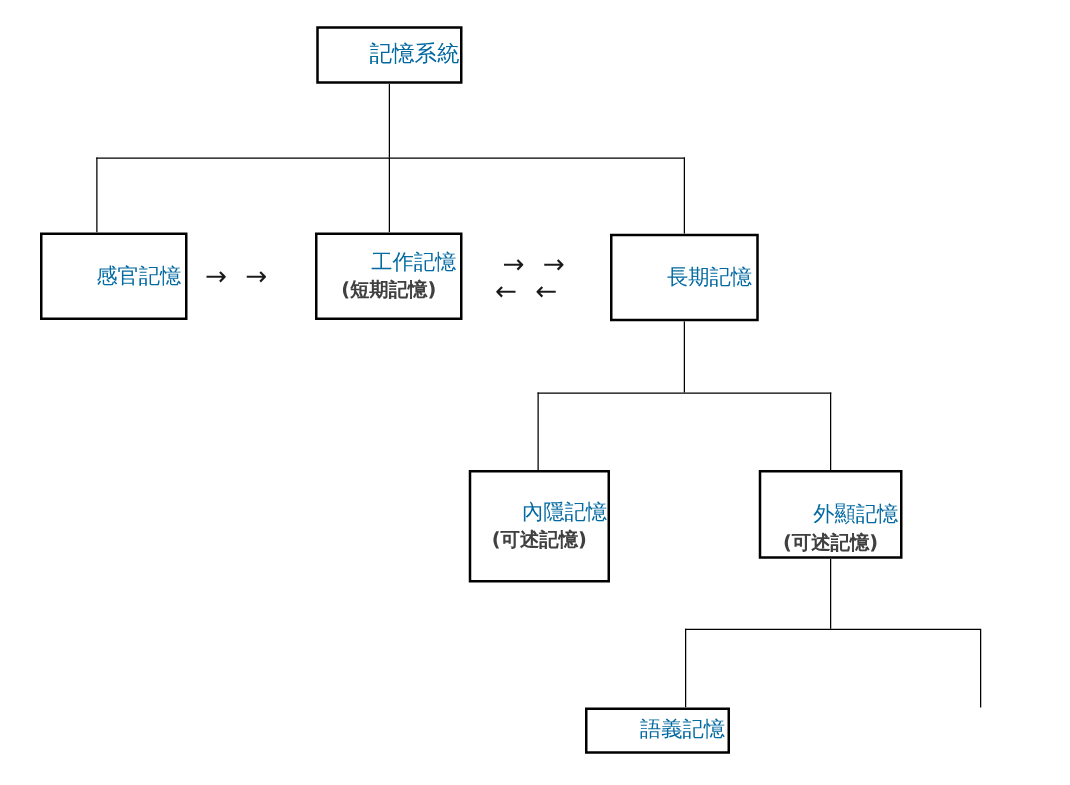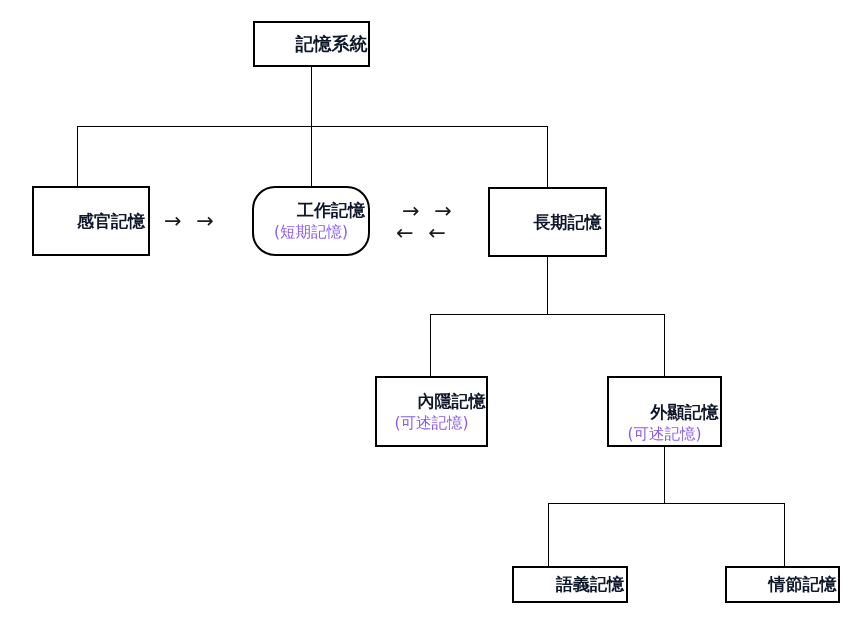--- a/index.html
+++ b/index.html
@@ -21,29 +21,29 @@
     border: 2px solid #000000;
     background: #ffffff;
     display: flex;
     flex-direction: column;
     align-items: center;
     justify-content: center;
     text-align: center;
     line-height: 1.35;
   }
   .node .label {
-    color: #0f172a;
-    font-weight: bold;
+    color: #0369a1;
+    font-weight: normal;
     font-size: 17px;
     white-space: nowrap;
     padding-left: 40px;
   }
   .node .sublabel {
-    color: #8b5cf6;
-    font-weight: normal;
+    color: #404040;
+    font-weight: bold;
     font-size: 15.5px;
     white-space: nowrap;
   }
   .node.root .label {
     font-size: 18px;
   }
   .line {
     position: absolute;
     background: #000000;
   }
@@ -81,46 +81,43 @@
   <div class="line v" style="left:784px; top:503px; height:63px;"></div>
 
   <div class="node root" style="left:253px; top:21px; width:117px; height:46px;">
     <span class="label">記憶系統</span>
   </div>
 
   <div class="node" style="left:32px; top:186px; width:118px; height:70px;">
     <span class="label">感官記憶</span>
   </div>
 
-  <div class="node" style="left:252px; top:186px; width:118px; height:70px;border-radius:23px;">
+  <div class="node" style="left:252px; top:186px; width:118px; height:70px;">
     <span class="label">工作記憶</span>
     <span class="sublabel">(短期記憶)</span>
   </div>
 
   <div class="node" style="left:488px; top:187px; width:119px; height:70px;">
     <span class="label">長期記憶</span>
   </div>
 
-  <div class="node" style="left:375px; top:376px; width:113px; height:71px;">
+  <div class="node" style="left:375px; top:376px; width:113px; height:90px;">
     <span class="label">內隱記憶</span>
     <span class="sublabel">(可述記憶)</span>
   </div>
 
   <div class="node" style="left:607px; top:376px; width:115px; height:71px;justify-content:flex-end;">
     <span class="label">外顯記憶</span>
     <span class="sublabel">(可述記憶)</span>
   </div>
 
-  <div class="node" style="left:512px; top:566px; width:116px; height:37px;">
+  <div class="node" style="left:468px; top:566px; width:116px; height:37px;">
     <span class="label">語義記憶</span>
   </div>
 
-  <div class="node" style="left:725px; top:566px; width:115px; height:37px;">
-    <span class="label">情節記憶</span>
-  </div>
 
   <div class="arrowgroup" style="left:164px; top:210px;">
     <span class="arrowrow">→ →</span>
   </div>
 
   <div class="arrowgroup" style="left:402px; top:200px;">
     <span class="arrowrow">→ →</span>
     <span class="arrowrow back">← ←</span>
   </div>
 

